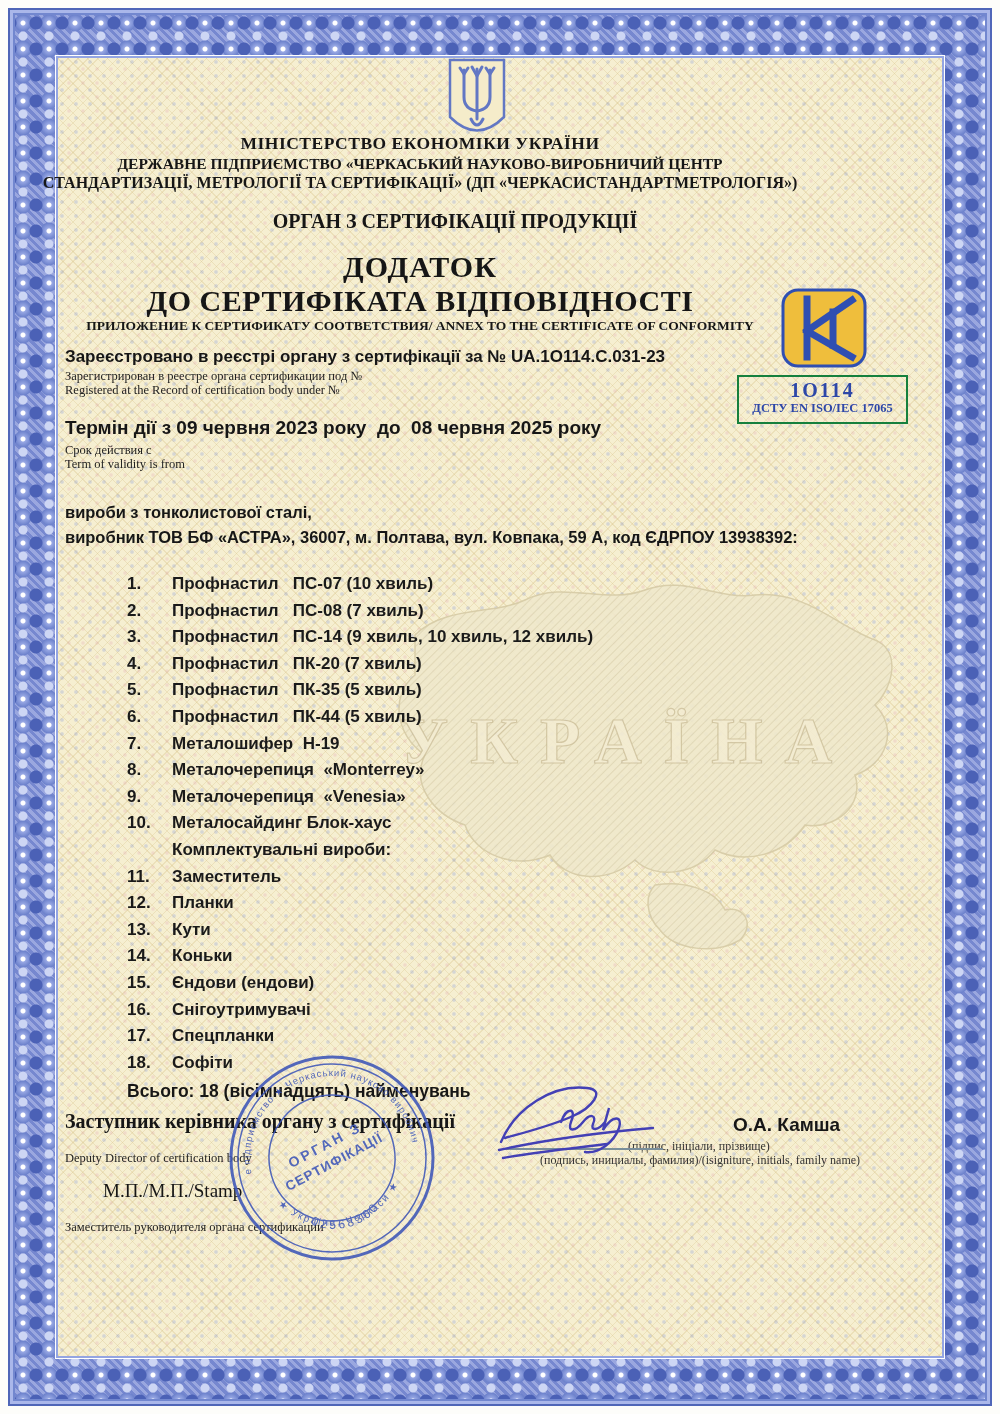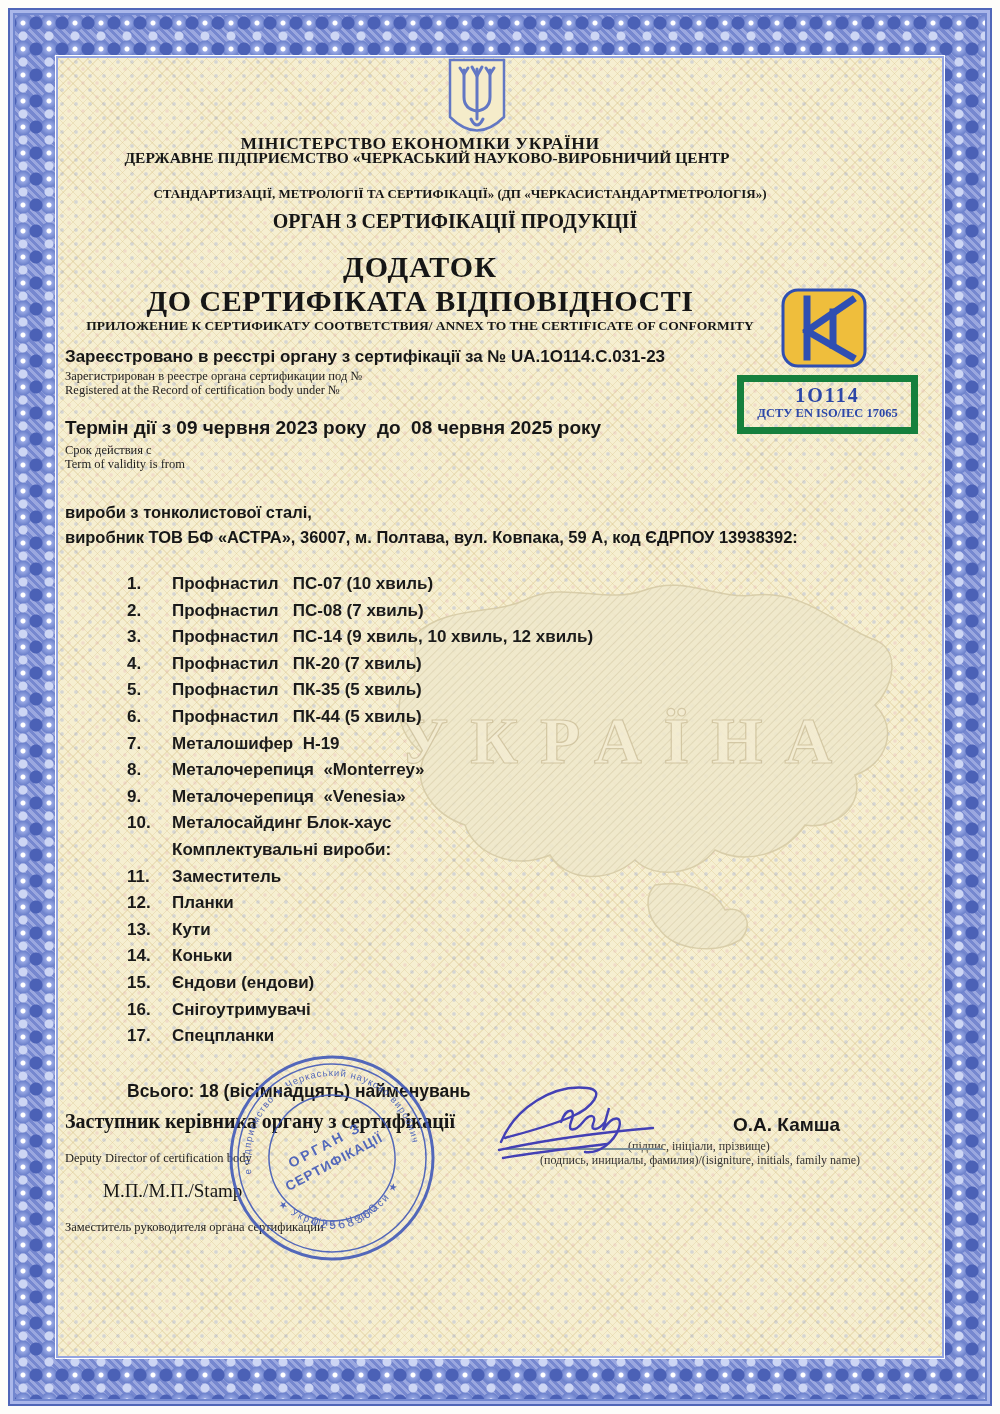--- a/index.html
+++ b/index.html
@@ -29,21 +29,21 @@
   .abs{position:absolute;}
   .ctr{left:0;width:840px;text-align:center;}
   .serifB{font-family:"Liberation Serif",serif;font-weight:bold;}
   .sansB{font-family:"Liberation Sans",sans-serif;font-weight:bold;}
   .sub{font-size:12.5px;color:#222;}
   .list{left:127px;top:574px;width:760px;z-index:3;}
   .row{display:flex;height:26.6px;align-items:flex-start;}
   .num{width:45px;font:bold 17px "Liberation Sans",sans-serif;color:#1a1a1a;}
   .txt{font:bold 17px "Liberation Sans",sans-serif;color:#1a1a1a;white-space:pre;}
   .content{position:relative;z-index:2;}
-  .codebox{left:737px;top:375px;width:167px;height:45px;border:7px solid #15803d;
+  .codebox{left:737px;top:375px;width:167px;height:45px;border:2px solid #15803d;
     text-align:center;z-index:3;}
   .codebox .l1{font:bold 20px "Liberation Serif",serif;letter-spacing:2px;color:#2d47a8;line-height:22px;margin-top:2px;}
   .codebox .l2{font:bold 12.5px "Liberation Serif",serif;color:#2d47a8;line-height:15px;}
   .sigline{left:505px;top:1148px;width:158px;height:2px;background:#7a8f9b;z-index:3;}
 </style>
 </head>
 <body>
 
 <div class="doc">
 
@@ -75,22 +75,22 @@
         <path d="M25,10 L30,19 L35,10"></path>
         <path d="M17,13 V40 Q17,52 30,54"></path>
         <path d="M43,13 V40 Q43,52 30,54"></path>
         <path d="M13,11 L17,17 L21,11"></path>
         <path d="M39,11 L43,17 L47,11"></path>
         <path d="M24,62 Q30,74 36,62"></path>
       </g>
     </svg>
 
     <div class="abs ctr serifB" style="top:133px;font-size:17.5px;letter-spacing:.5px;">МІНІСТЕРСТВО ЕКОНОМІКИ УКРАЇНИ</div>
-    <div class="abs ctr serifB" style="top:149px;font-size:15.5px;padding-left:7px;">ДЕРЖАВНЕ ПІДПРИЄМСТВО «ЧЕРКАСЬКИЙ НАУКОВО-ВИРОБНИЧИЙ ЦЕНТР</div>
-    <div class="abs ctr serifB" style="top:186px;font-size:13px;padding-left:40px;">СТАНДАРТИЗАЦІЇ, МЕТРОЛОГІЇ ТА СЕРТИФІКАЦІЇ» (ДП «ЧЕРКАСИСТАНДАРТМЕТРОЛОГІЯ»)</div>
+    <div class="abs ctr serifB" style="top:155px;font-size:15.5px;">ДЕРЖАВНЕ ПІДПРИЄМСТВО «ЧЕРКАСЬКИЙ НАУКОВО-ВИРОБНИЧИЙ ЦЕНТР</div>
+    <div class="abs ctr serifB" style="top:174px;font-size:16px;">СТАНДАРТИЗАЦІЇ, МЕТРОЛОГІЇ ТА СЕРТИФІКАЦІЇ» (ДП «ЧЕРКАСИСТАНДАРТМЕТРОЛОГІЯ»)</div>
     <div class="abs ctr serifB" style="top:210px;font-size:20px;padding-left:35px;">ОРГАН З СЕРТИФІКАЦІЇ ПРОДУКЦІЇ</div>
 
     <div class="abs ctr serifB" style="top:250px;font-size:30px;letter-spacing:1px;">ДОДАТОК</div>
     <div class="abs ctr serifB" style="top:284px;font-size:30px;letter-spacing:.5px;">ДО СЕРТИФІКАТА ВІДПОВІДНОСТІ</div>
     <div class="abs ctr serifB" style="top:318px;font-size:13.5px;">ПРИЛОЖЕНИЕ К СЕРТИФИКАТУ СООТВЕТСТВИЯ/ ANNEX TO THE CERTIFICATE OF CONFORMITY</div>
 
     <svg class="abs" style="left:780px;top:287px;z-index:4" width="88" height="82" viewBox="0 0 88 82">
       <rect x="3" y="3" width="82" height="76" rx="15" fill="#efbe3c" stroke="#2f4fb2" stroke-width="3"></rect>
       <g stroke="#2f4fb2" stroke-width="7" fill="none" stroke-linecap="square">
         <path d="M27,12 V70"></path>
@@ -181,20 +181,24 @@
           <span class="num">15.</span>
           <span class="txt">Єндови (ендови)</span>
         </div>
         <div class="row">
           <span class="num">16.</span>
           <span class="txt">Снігоутримувачі</span>
         </div>
         <div class="row">
           <span class="num">17.</span>
           <span class="txt">Спецпланки</span>
+        </div>
+        <div class="row">
+          <span class="num">18.</span>
+          <span class="txt">Софіти</span>
         </div>
       </div>
 
     <div class="abs sansB" style="left:127px;top:1081px;font-size:17.5px;">Всього: 18 (вісімнадцять) найменувань</div>
 
     <div class="abs serifB" style="left:65px;top:1110px;font-size:20px;">Заступник керівника органу з сертифікації</div>
     <div class="abs sub" style="left:65px;top:1185px;margin-top:35px;">Заместитель руководителя органа сертификации</div>
     <div class="abs sub" style="left:65px;top:1151px;">Deputy Director of certification body</div>
     <div class="abs" style="left:103px;top:1180px;font-size:19px;">М.П./М.П./Stamp</div>
 

